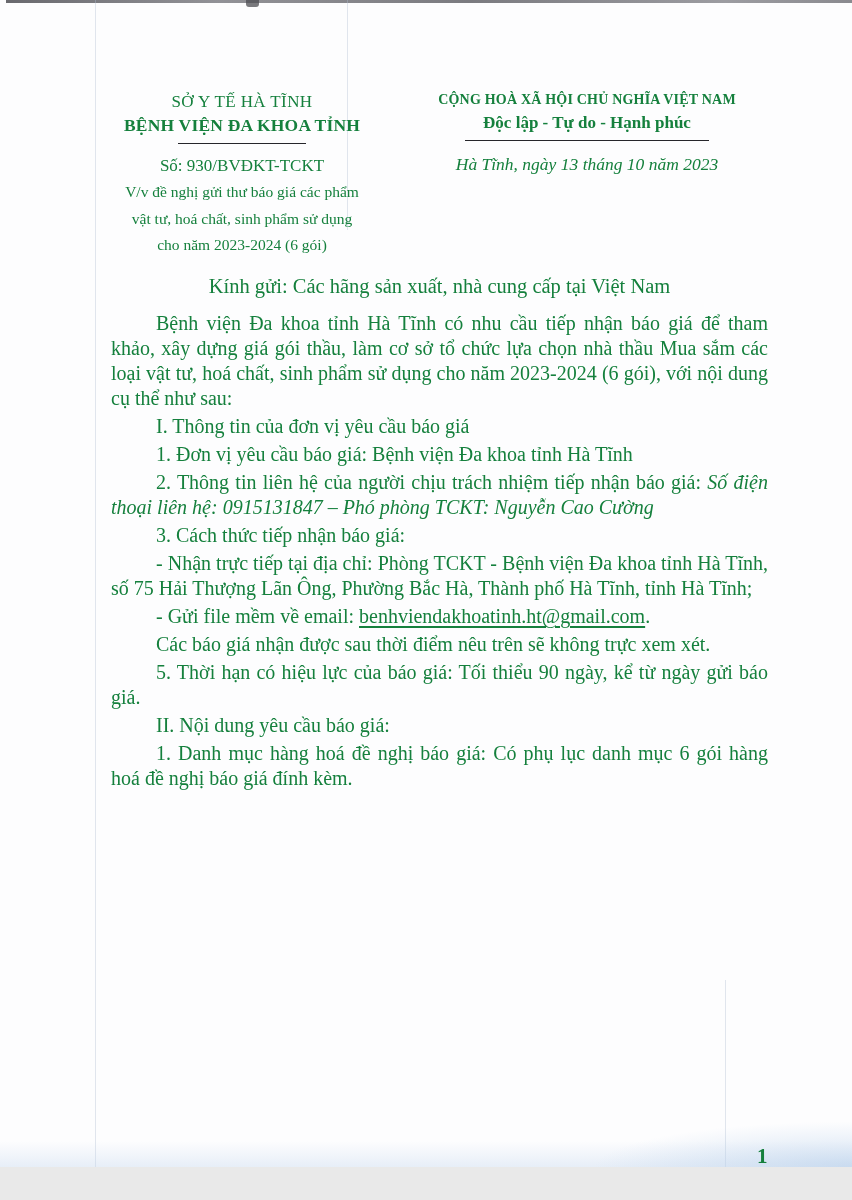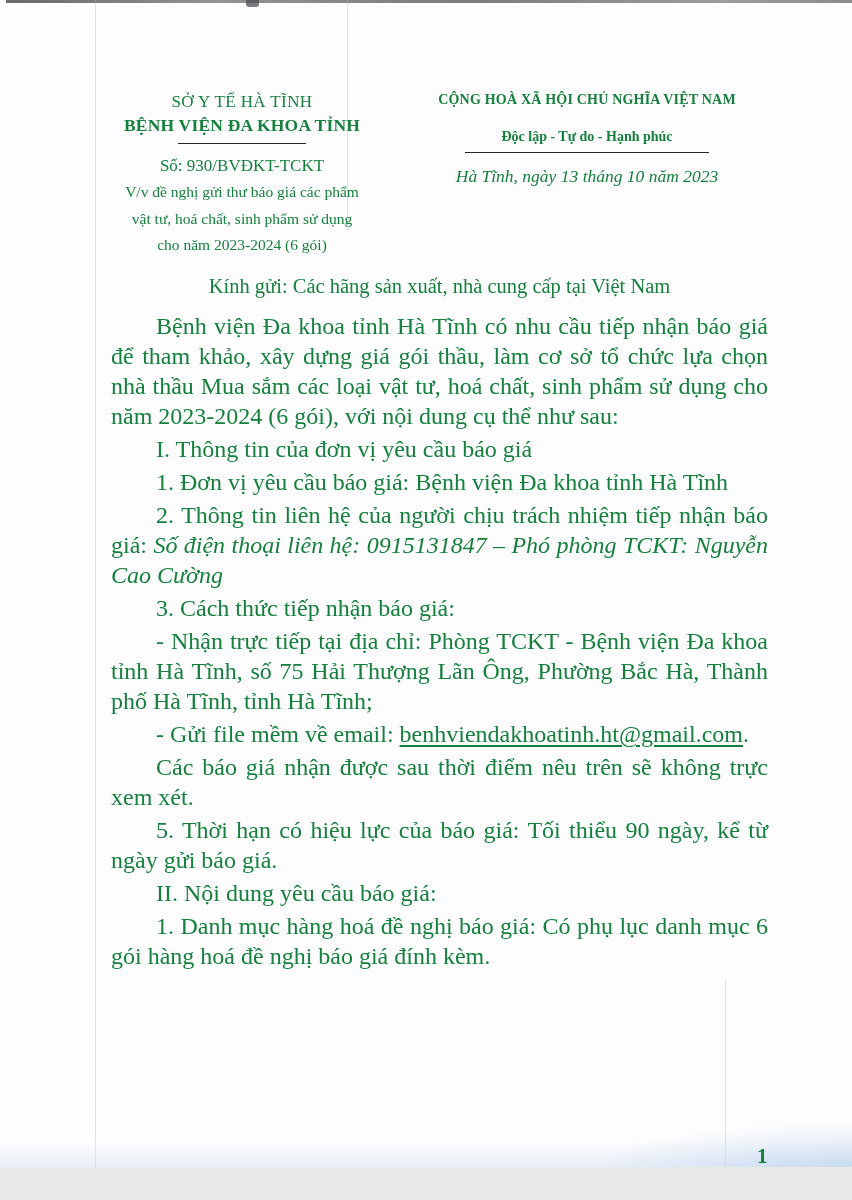--- a/index.html
+++ b/index.html
@@ -34,29 +34,29 @@
   
   .hdr-left{position:absolute;left:90px;top:92px;width:304px;text-align:center;}
   .org-parent{font-size:17px;letter-spacing:.4px;}
   .org-name{font-size:17.5px;font-weight:bold;letter-spacing:.2px;margin-top:3px;}
   .rule{border-top:1.6px solid #26262b;margin:7px auto 0;}
   .rule-left{width:128px;}
   .doc-no{font-size:17px;margin-top:12px;}
   .subject{font-size:15.5px;line-height:26.5px;margin-top:3px;}
   .hdr-right{position:absolute;left:388px;top:92px;width:398px;text-align:center;}
   .country{font-size:14px;font-weight:bold;letter-spacing:.2px;}
-  .motto{font-size:14px;font-weight:bold;margin-top:21px;}
+  .motto{font-size:17px;font-weight:bold;margin-top:5px;}
   .rule-right{width:244px;}
   .dateline{font-size:17.5px;font-style:italic;margin-top:13px;}
   
   .doc-body{position:absolute;left:111px;top:268px;width:657px;}
   .salutation{font-size:20.5px;line-height:36px;text-align:center;margin-bottom:7px;}
   .doc-body p{
     margin:0 0 3px 0;
-    font-size:24px;line-height:30px;
+    font-size:20px;line-height:25px;
     text-align:justify;text-indent:45px;
   }
   .it{font-style:italic;}
   .ul{text-decoration:underline;text-underline-offset:3px;}
   .page-num{position:absolute;left:757px;top:1144px;font-size:21px;font-weight:bold;}
 </style>
 </head>
 <body>
 
 <div class="page">

